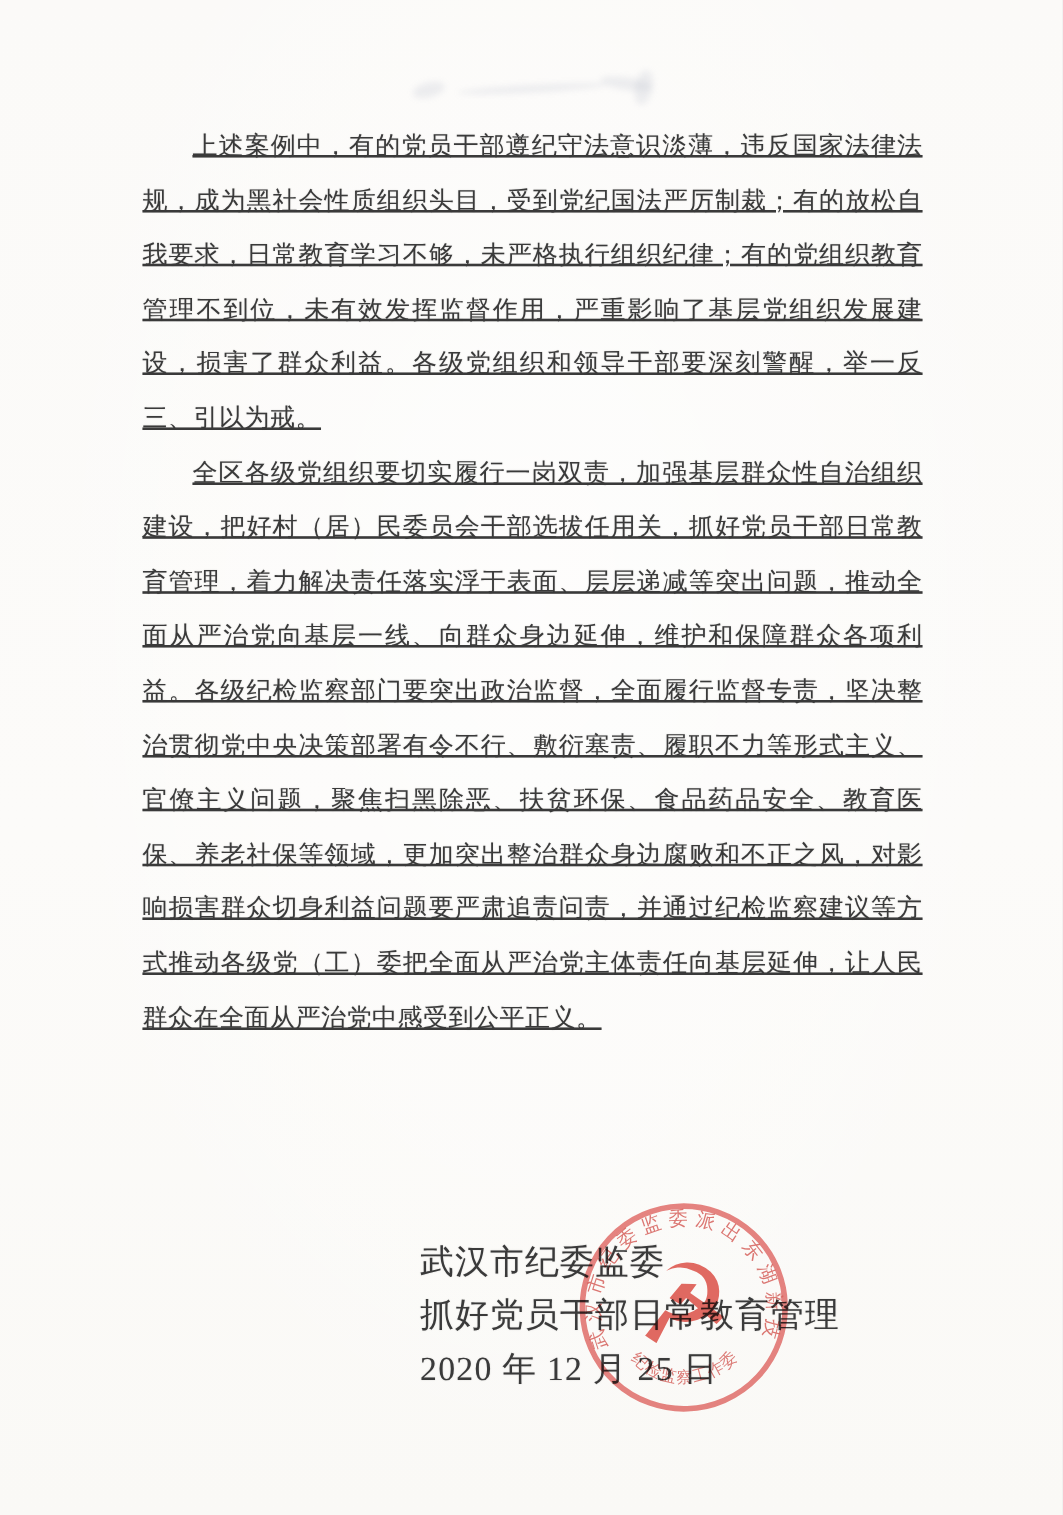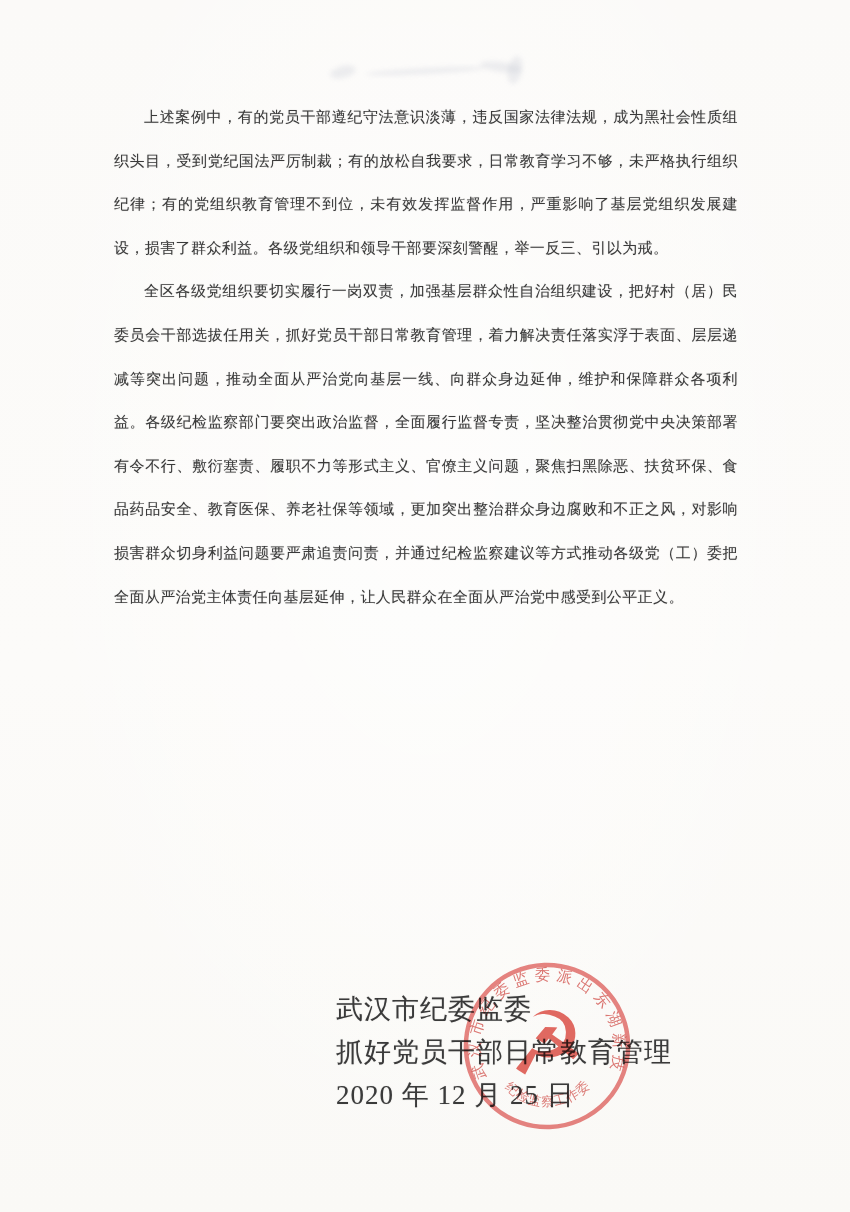--- a/index.html
+++ b/index.html
@@ -42,24 +42,25 @@
   .smudge i:nth-child(2) { left: 36px; top: 16px; width: 120px; height: 6px;  transform: rotate(-3deg); }
   .smudge i:nth-child(3) { left: 150px; top: 10px; width: 42px; height: 10px; transform: rotate(8deg); }
   .smudge i:nth-child(4) { left: 178px; top: 4px;  width: 14px; height: 28px; transform: rotate(12deg); }
 
   .doc-body {
     position: absolute;
     left: 114px;
     top: 96px;
     width: 624px;
     color: #3a3a3a;
-    font-size: 15px;
+    font-size: 20px;
     line-height: 43.6px;
     letter-spacing: 0.4px;
     text-shadow: 0 0 1px rgba(80, 80, 80, 0.35);
+    text-decoration: underline;
   }
   .doc-body p {
     margin: 0;
     text-indent: 2em;
     text-align: justify;
     word-break: break-all;
   }
 
   .signature {
     position: absolute;

